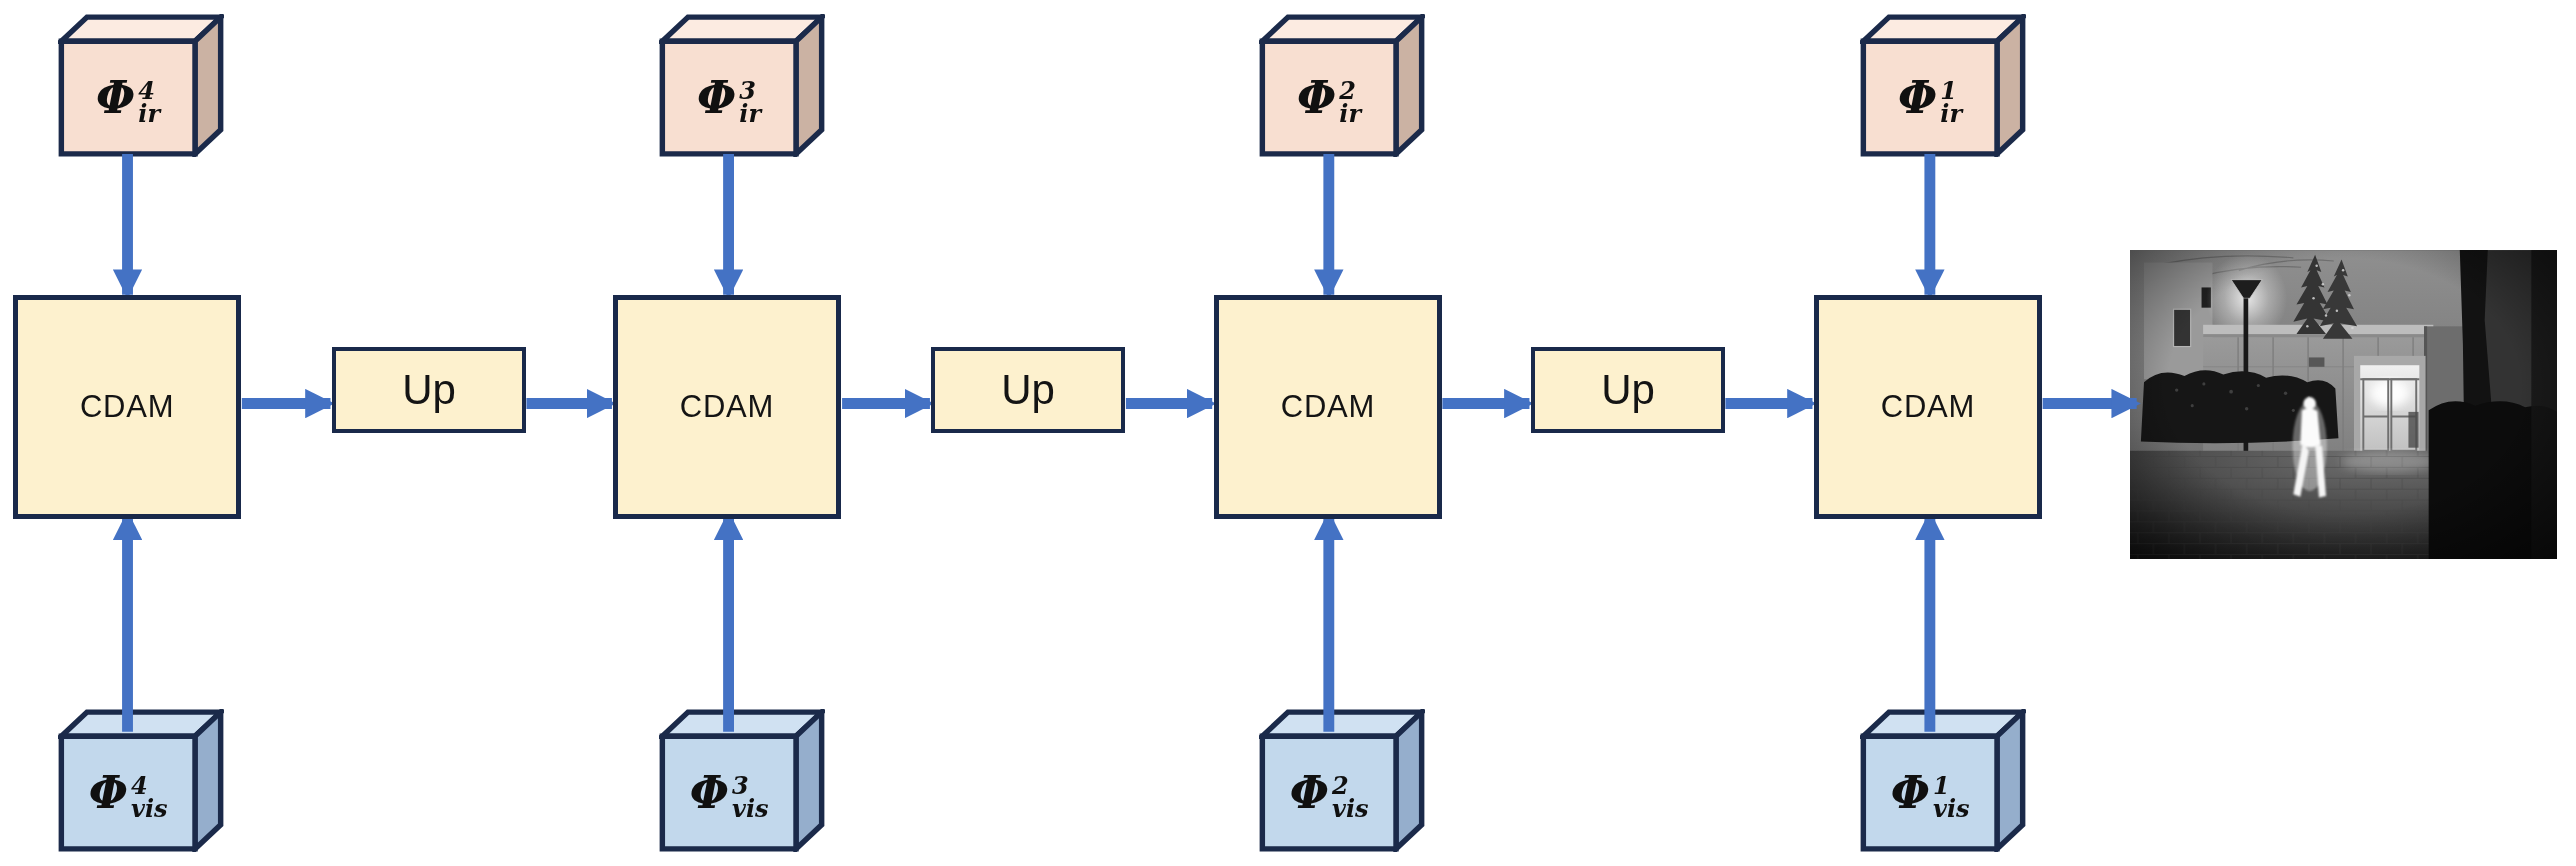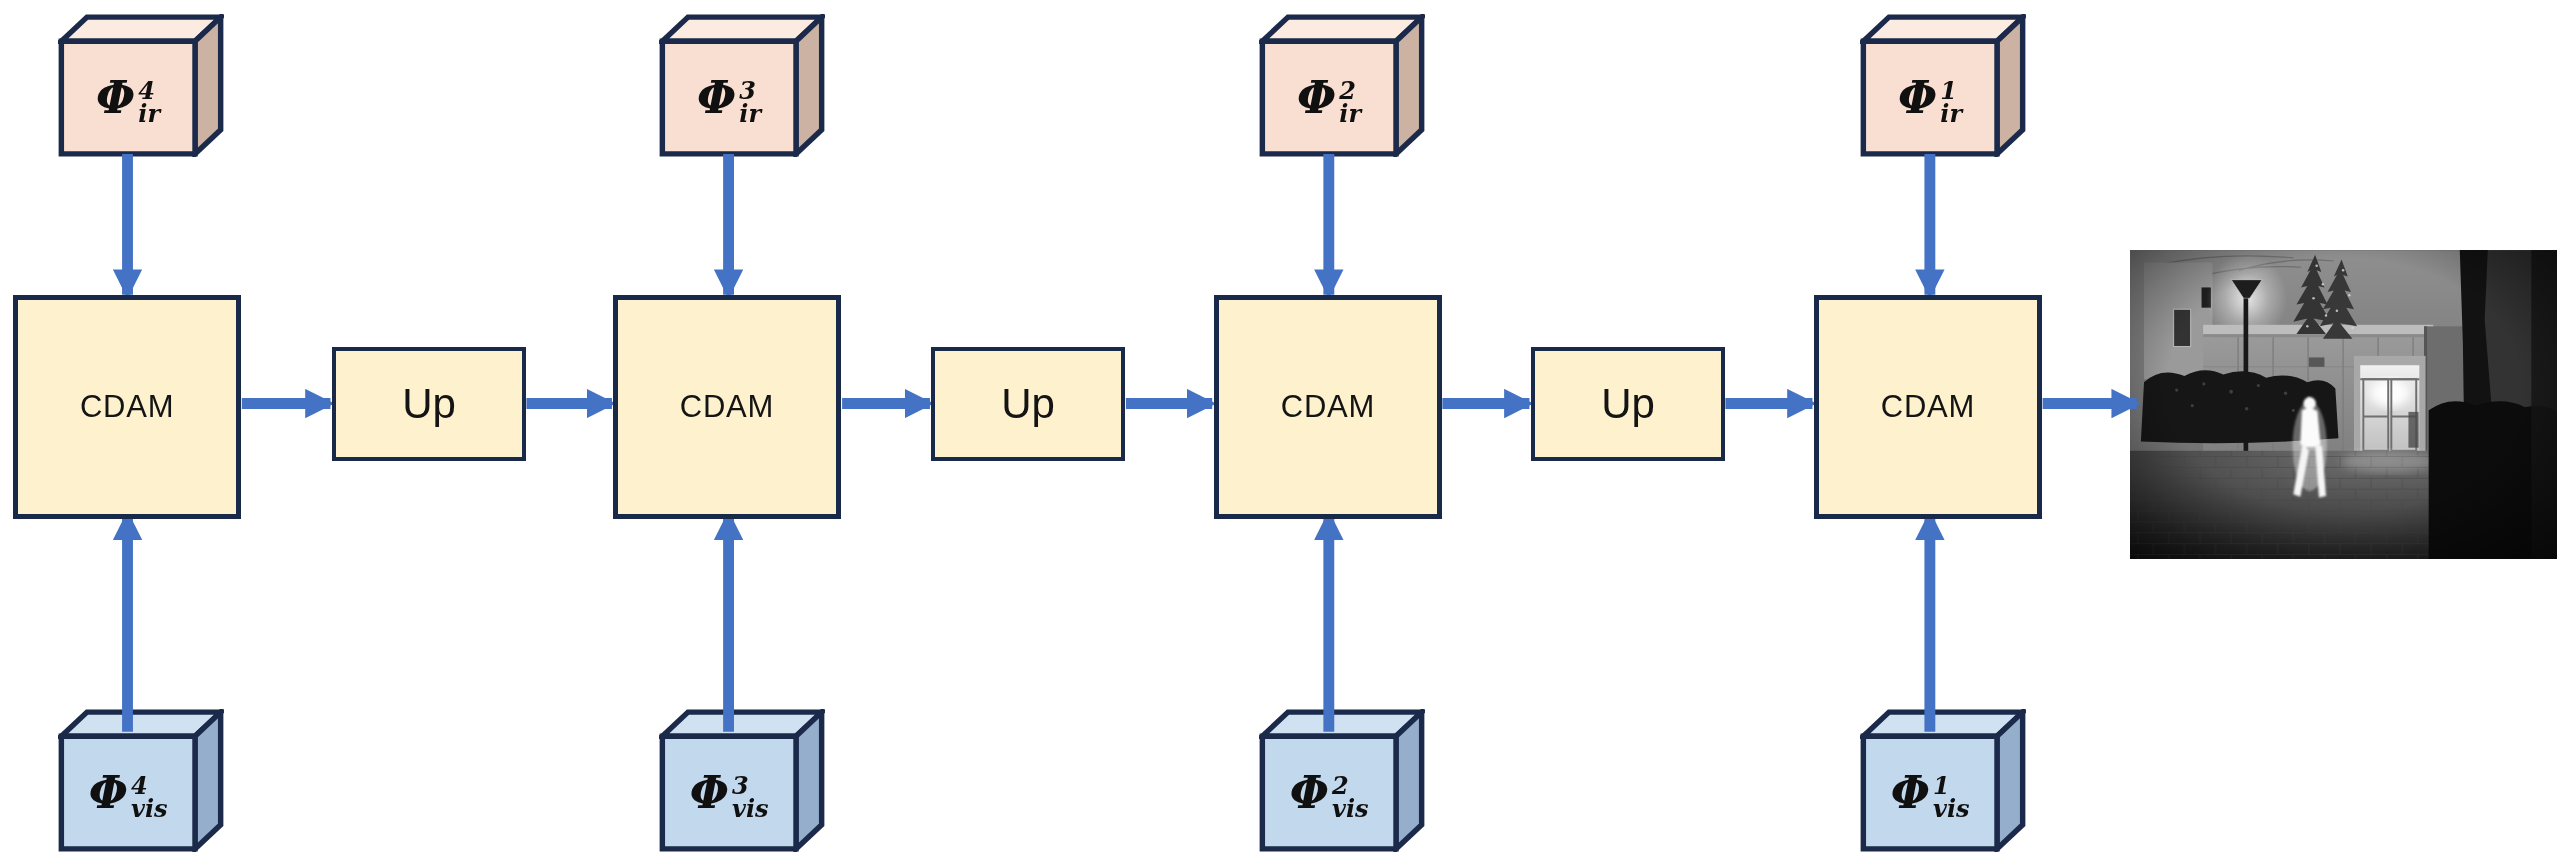--- a/index.html
+++ b/index.html
@@ -33,21 +33,21 @@
     font-size:24px;line-height:0.95;
   }
   
   .block{
     position:absolute;box-sizing:border-box;z-index:8;
     background:#FDF1CE;border:5.4px solid #19294A;
     display:flex;align-items:center;justify-content:center;
     color:#141414;
   }
   .cdam{width:228px;height:224px;top:295px;font-size:31px;letter-spacing:0.8px;}
-  .up{width:194px;height:114px;top:347px;border-width:4.7px;font-size:42px;}
+  .up{width:194px;height:86px;top:347px;border-width:4.7px;font-size:42px;}
   
   .arrows{position:absolute;left:0;top:0;z-index:6;pointer-events:none;}
   .arrow{stroke:#4472C4;stroke-width:14;fill:none;}
   
   .fused{position:absolute;left:2130px;top:250px;width:427px;height:309px;z-index:3;}
 </style>
 </head>
 <body>
 
 <div class="canvas">

